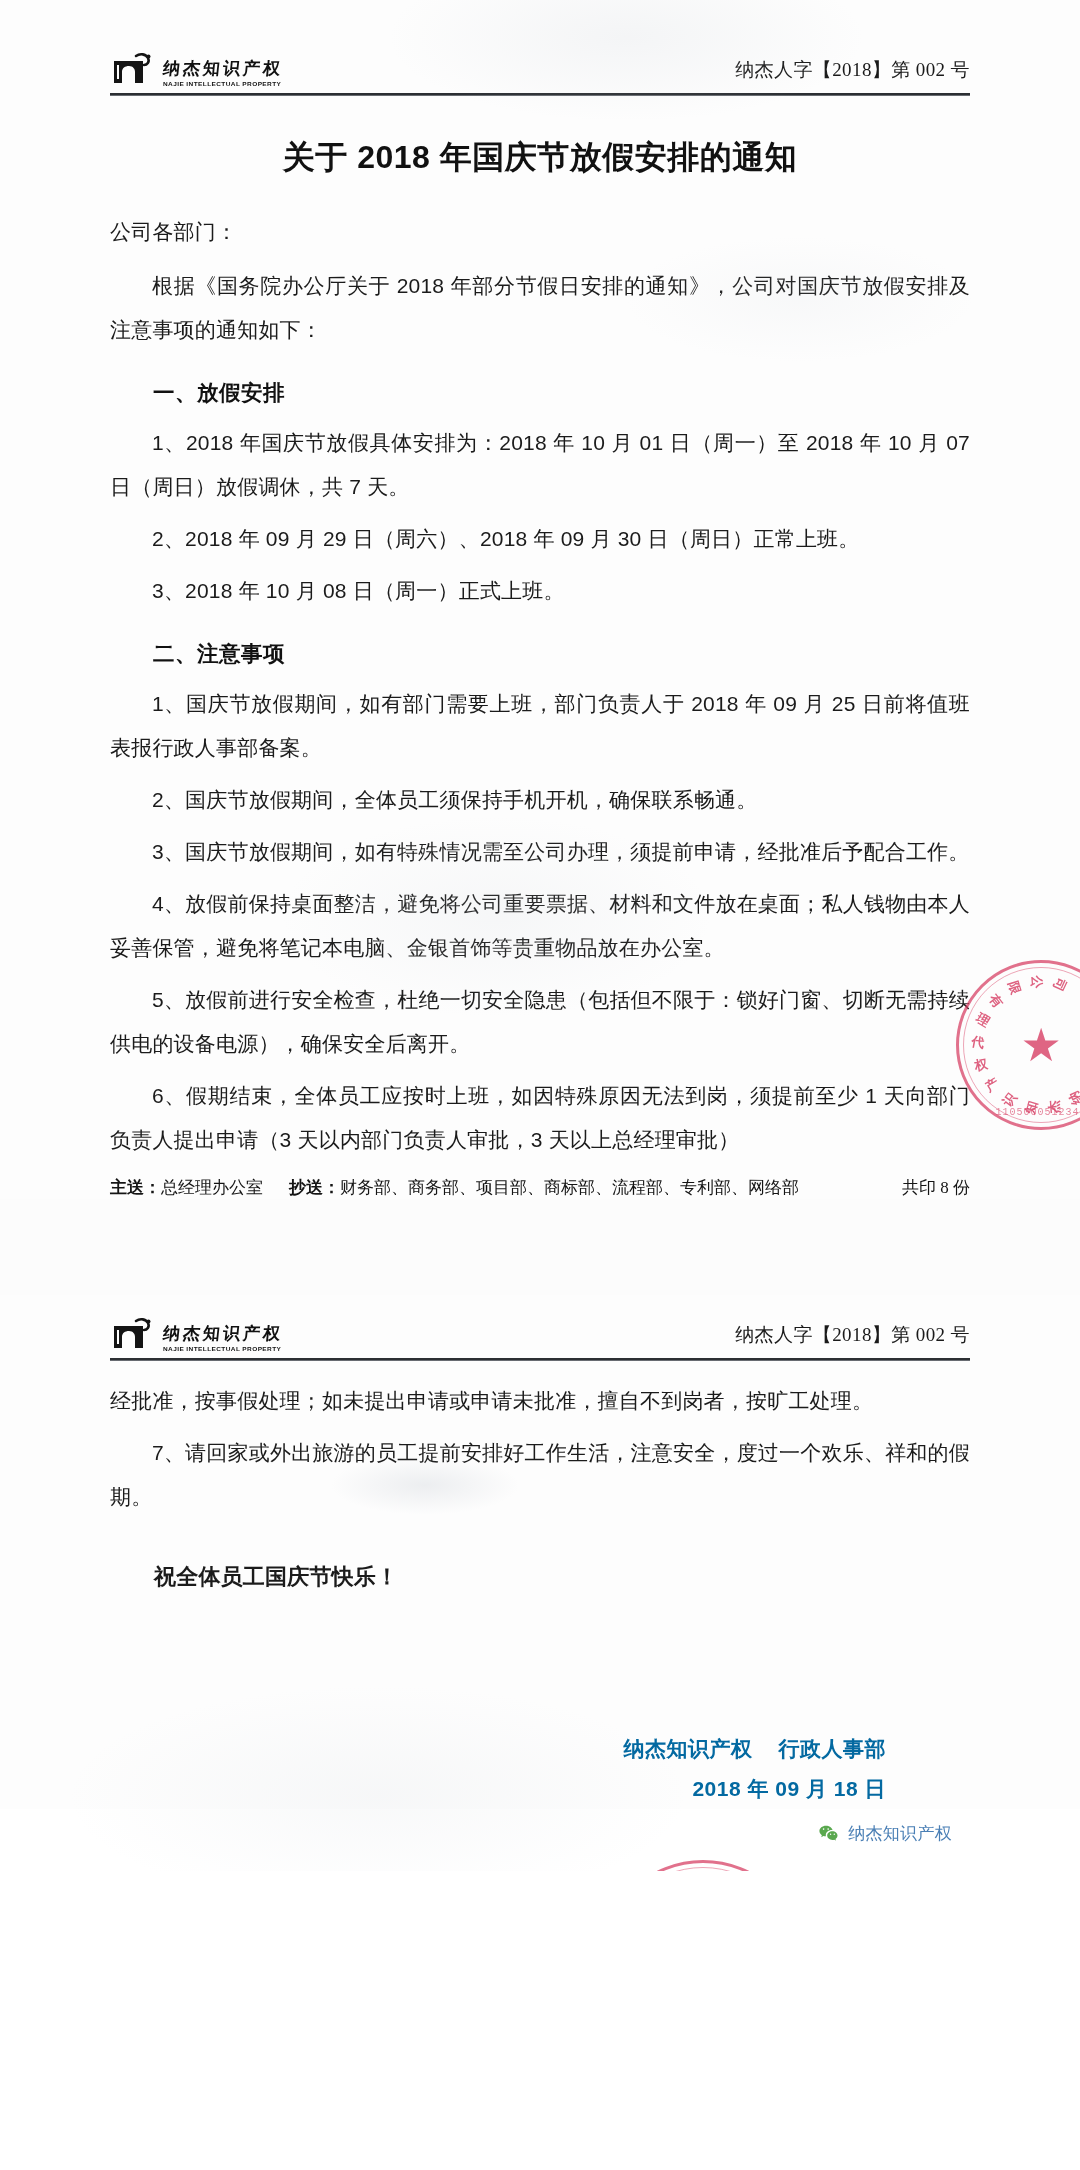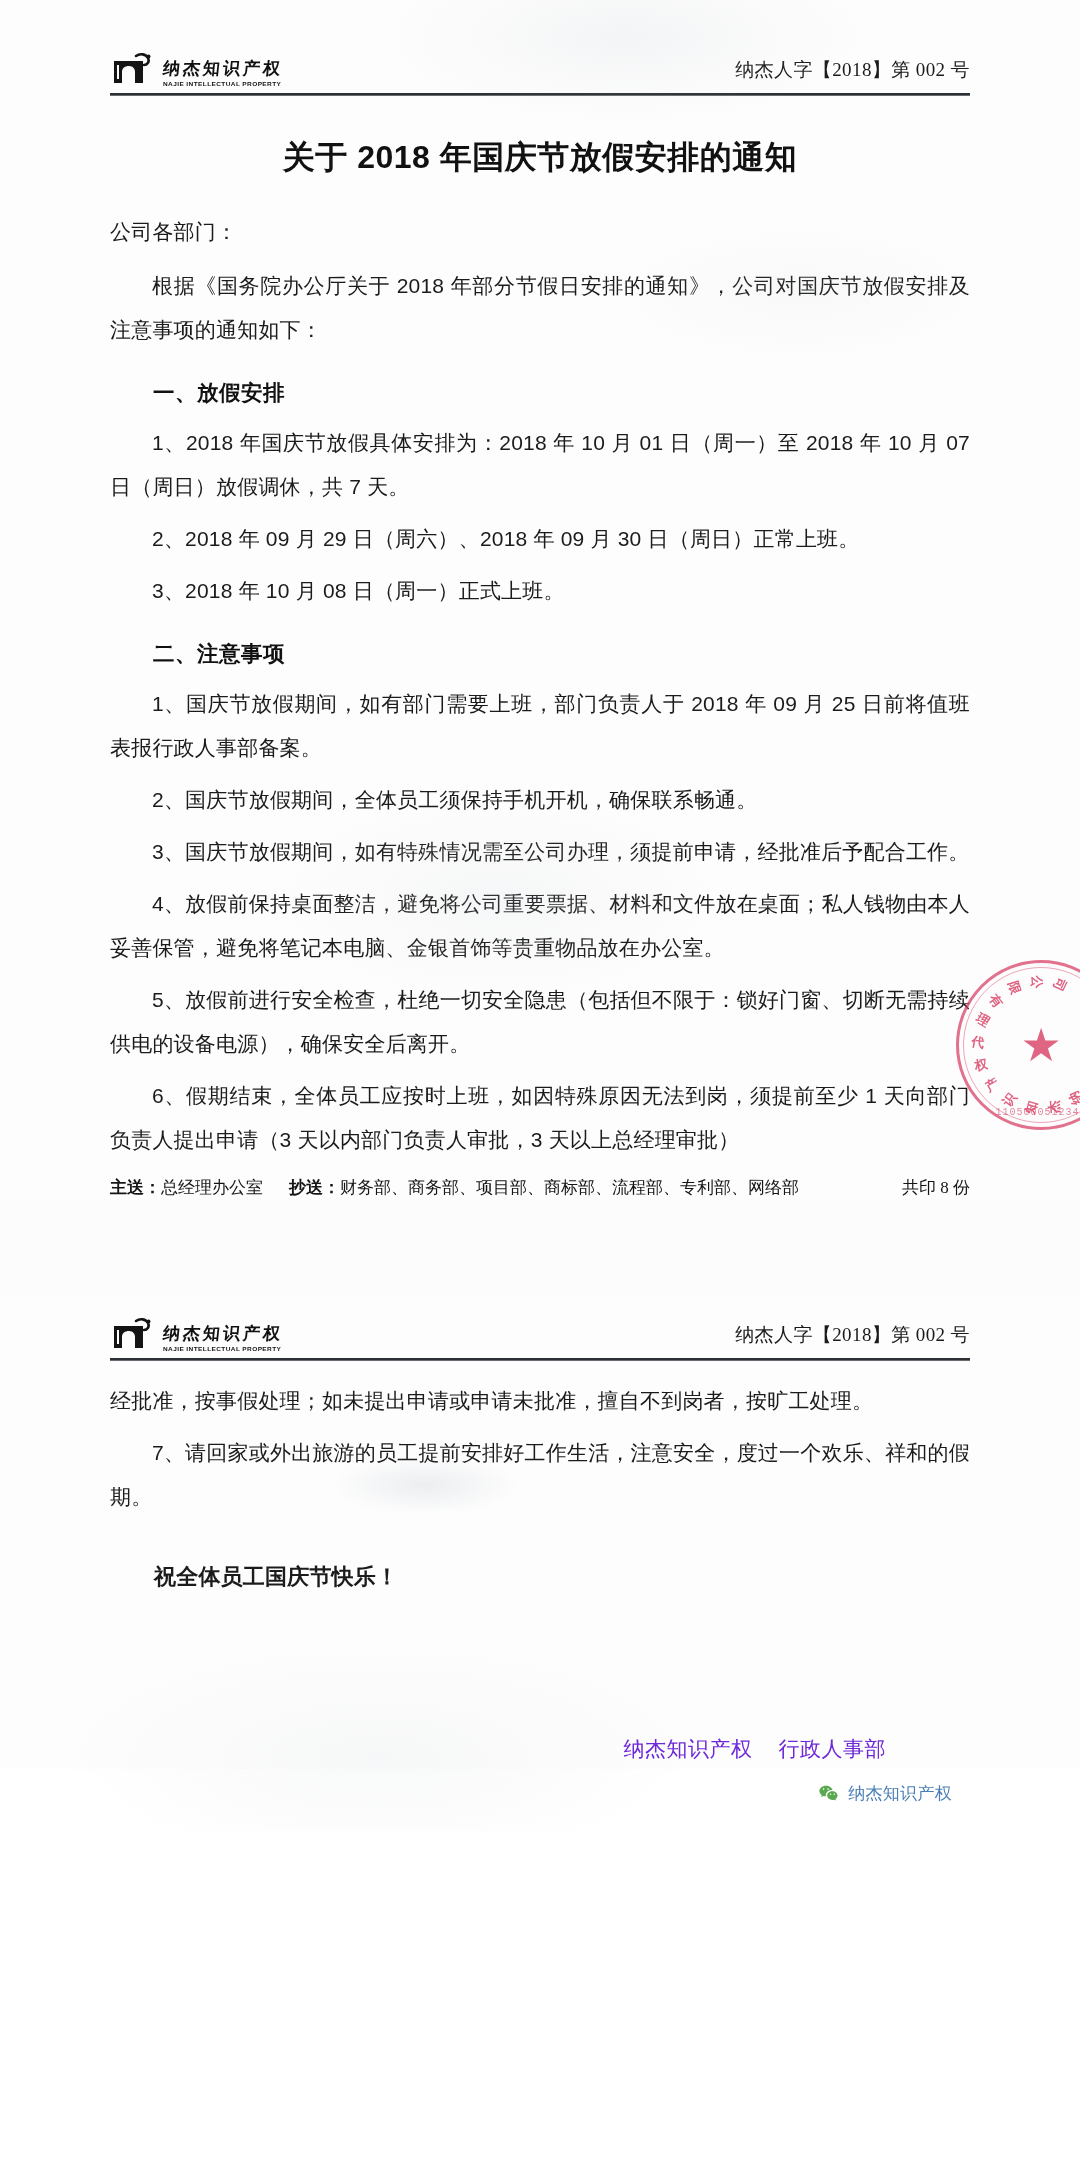--- a/index.html
+++ b/index.html
@@ -214,22 +214,23 @@
   .signature {
     margin-top: 130px;
     text-align: right;
     position: relative;
     z-index: 7;
     padding-right: 84px;
   }
   .sig-line {
     font-size: 21px;
     line-height: 40px;
-    color: #6d28d9;
+    color: #0369a1;
     letter-spacing: .5px;
+    font-weight: bold;
   }
   .sig-org { margin-right: 26px; }
 
   
   .wechat-footer {
     height: 62px;
     display: flex;
     align-items: center;
     justify-content: flex-end;
     gap: 9px;
@@ -366,20 +367,21 @@
 
       <p class="line">经批准，按事假处理；如未提出申请或申请未批准，擅自不到岗者，按旷工处理。</p>
       <p class="line indent">7、请回家或外出旅游的员工提前安排好工作生活，注意安全，度过一个欢乐、祥和的假期。</p>
       <p class="line bless">祝全体员工国庆节快乐！</p>
     </div>
 
     <div class="signature">
       <div class="sig-line">
         <span class="sig-org">纳杰知识产权</span><span>行政人事部</span>
       </div>
+      <div class="sig-line">2018 年 09 月 18 日</div>
     </div>
   </div>
 
   <div class="seal seal-2">
     <div class="seal-ring"></div>
     <div class="seal-ring inner"></div>
     <div class="seal-arc-text"></div>
 
   </div>
 

